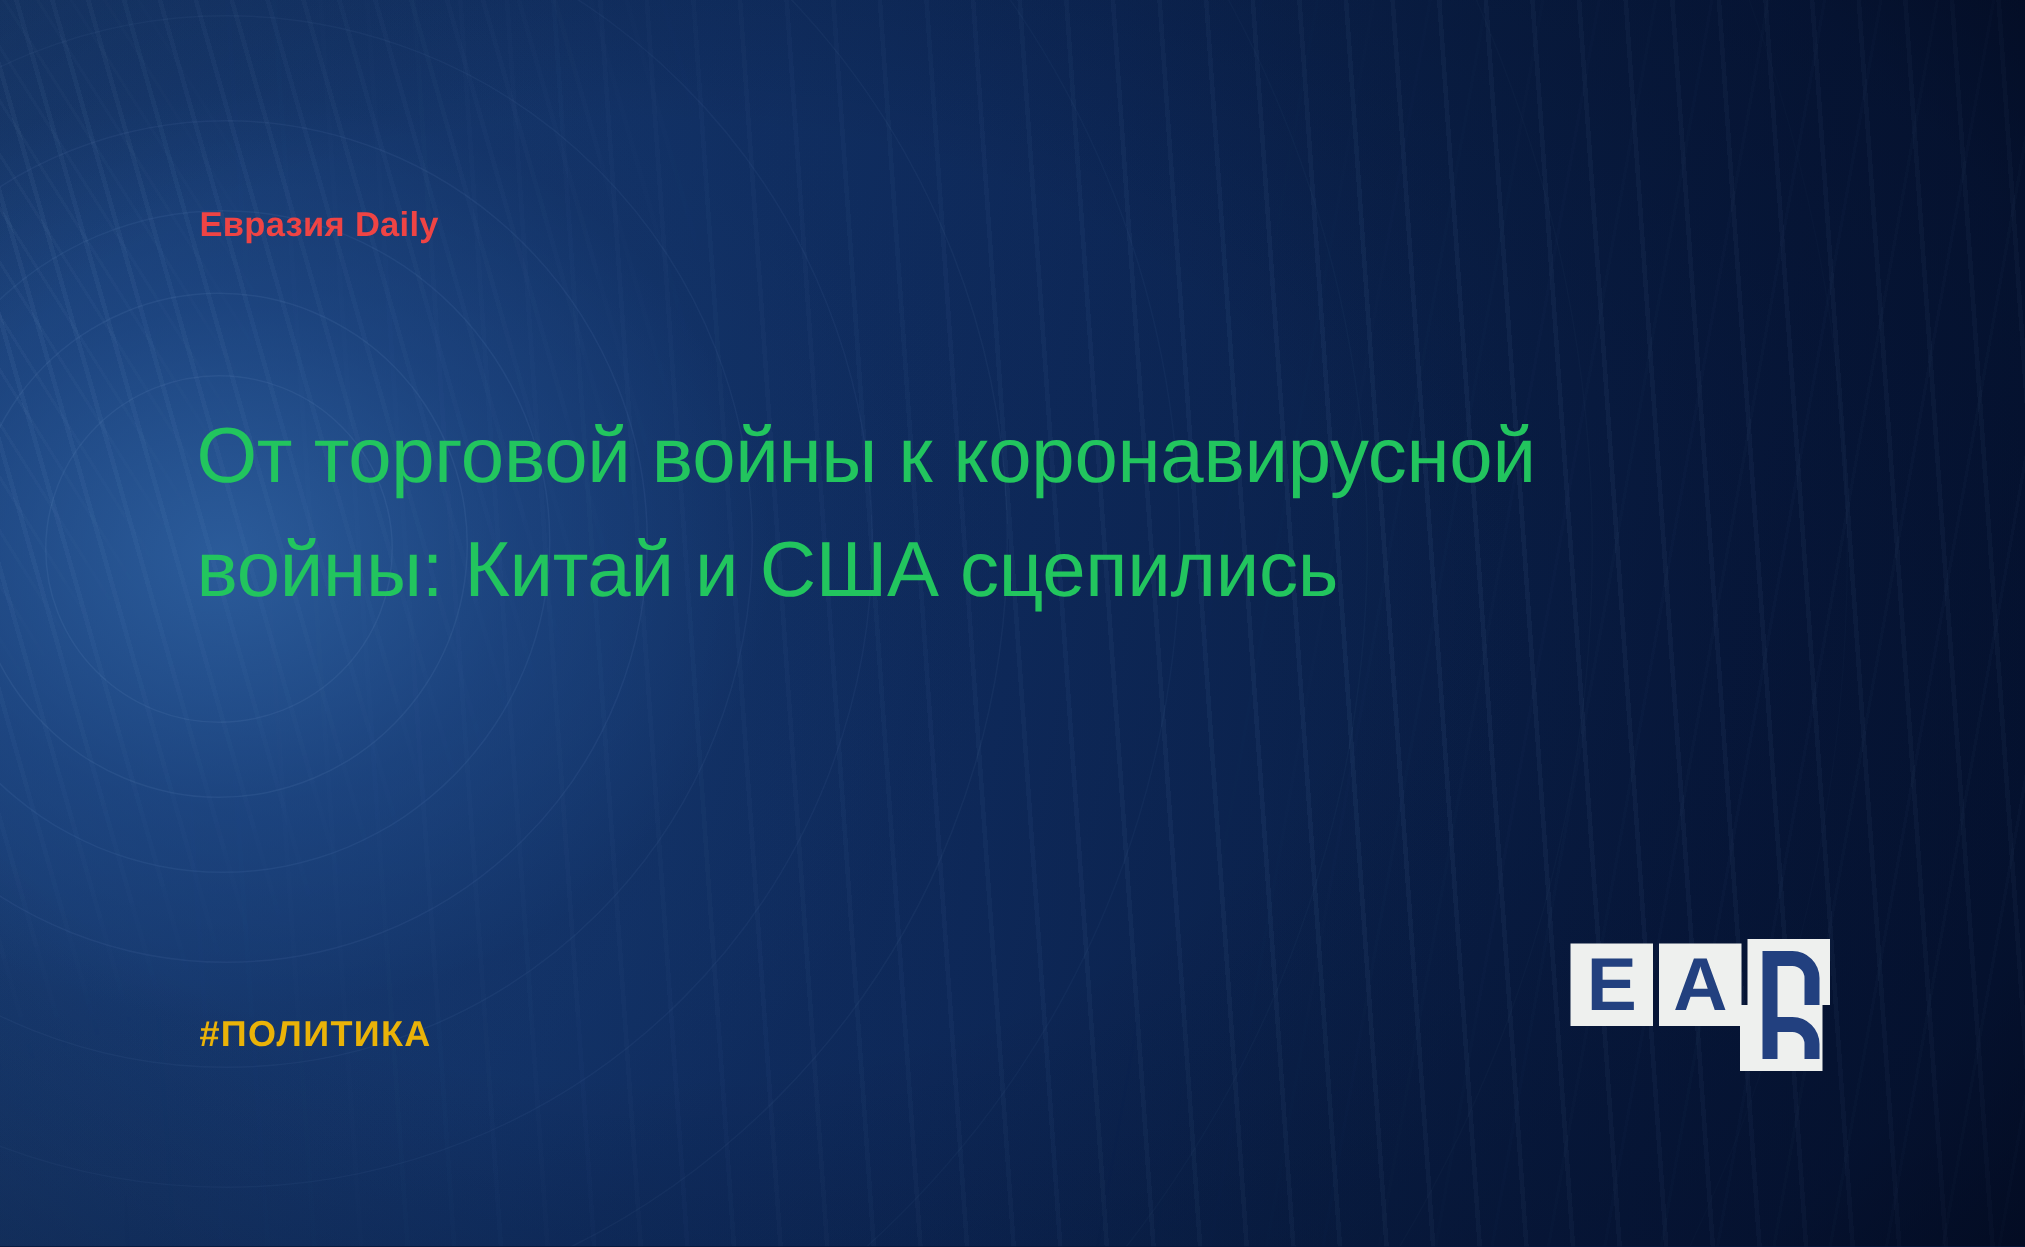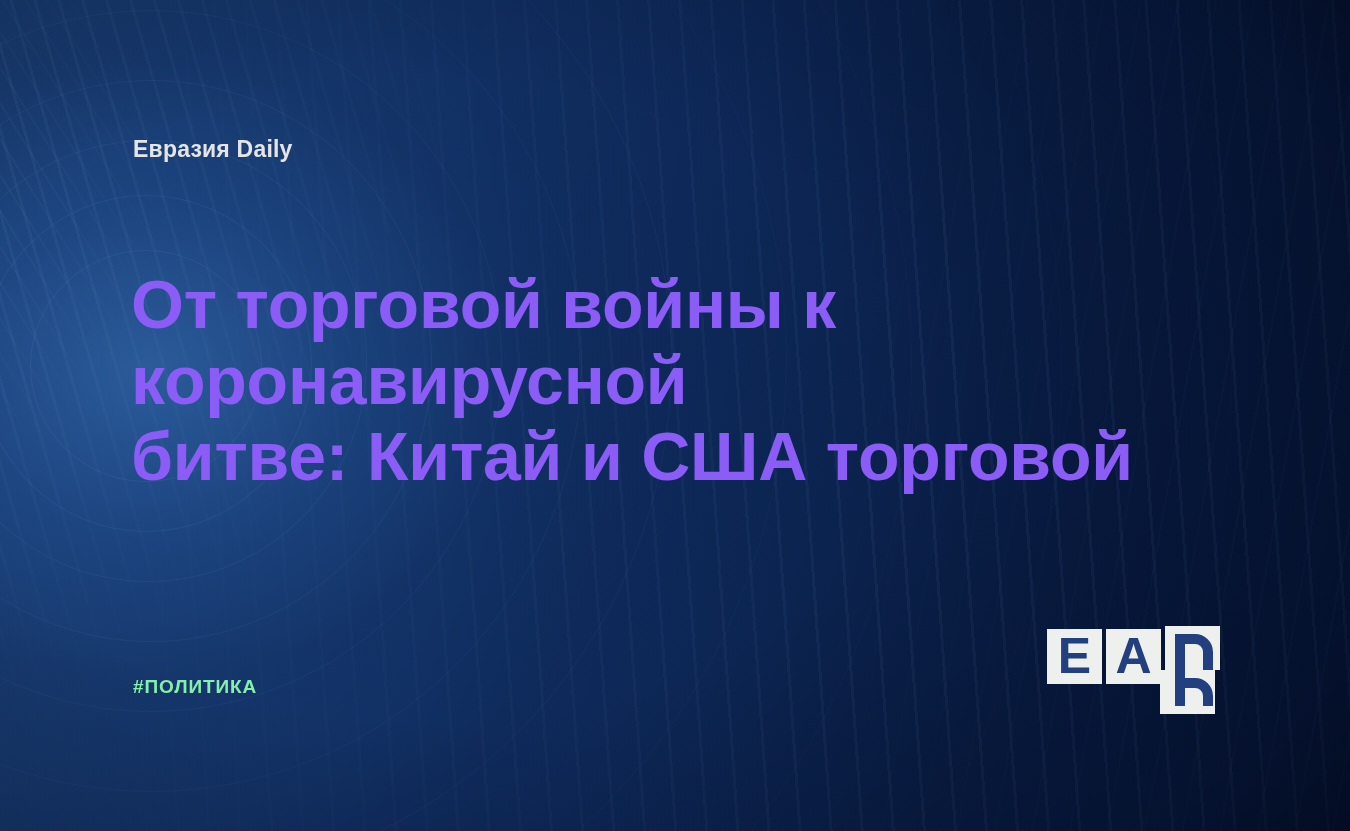--- a/index.html
+++ b/index.html
@@ -127,46 +127,46 @@
     inset: 0;
   }
 
   #brand {
     position: absolute;
     left: 133px;
     top: 136px;
     font-size: 23px;
     font-weight: bold;
     letter-spacing: .2px;
-    color: #e5e5e5;
+    color: #ef4444;
     white-space: nowrap;
   }
 
   #headline {
     position: absolute;
     left: 131px;
     top: 266px;
     width: 1060px;
     margin: 0;
-    font-size: 68px;
-    font-weight: bold;
+    font-size: 52px;
+    font-weight: normal;
     line-height: 76px;
     letter-spacing: -0.2px;
-    color: #8b5cf6;
+    color: #22c55e;
   }
   #headline .hl-line { display: block; }
 
   #hashtag {
     position: absolute;
     left: 133px;
     top: 676px;
-    font-size: 19px;
+    font-size: 24px;
     font-weight: bold;
     letter-spacing: .9px;
-    color: #86efac;
+    color: #eab308;
     white-space: nowrap;
   }
 
   
   #logo {
     position: absolute;
     left: 1047px;
     top: 626px;
     width: 176px;
     height: 88px;
@@ -224,21 +224,21 @@
   <div id="streaks-c" class="streaks"></div>
 
   <div id="bg-vignette" class="bg-layer"></div>
 
   <div id="content">
 
     <div id="brand">Евразия Daily</div>
 
     <h1 id="headline">
       <span class="hl-line">От торговой войны к коронавирусной</span>
-      <span class="hl-line">битве: Китай и США торговой</span>
+      <span class="hl-line">войны: Китай и США сцепились</span>
     </h1>
 
     <div id="hashtag">#ПОЛИТИКА</div>
 
     <div id="logo">
       <div id="logo-tile-e" class="logo-tile"></div>
       <div id="logo-glyph-e" class="logo-glyph">E</div>
 
       <div id="logo-tile-a" class="logo-tile"></div>
       <div id="logo-glyph-a" class="logo-glyph">A</div>

